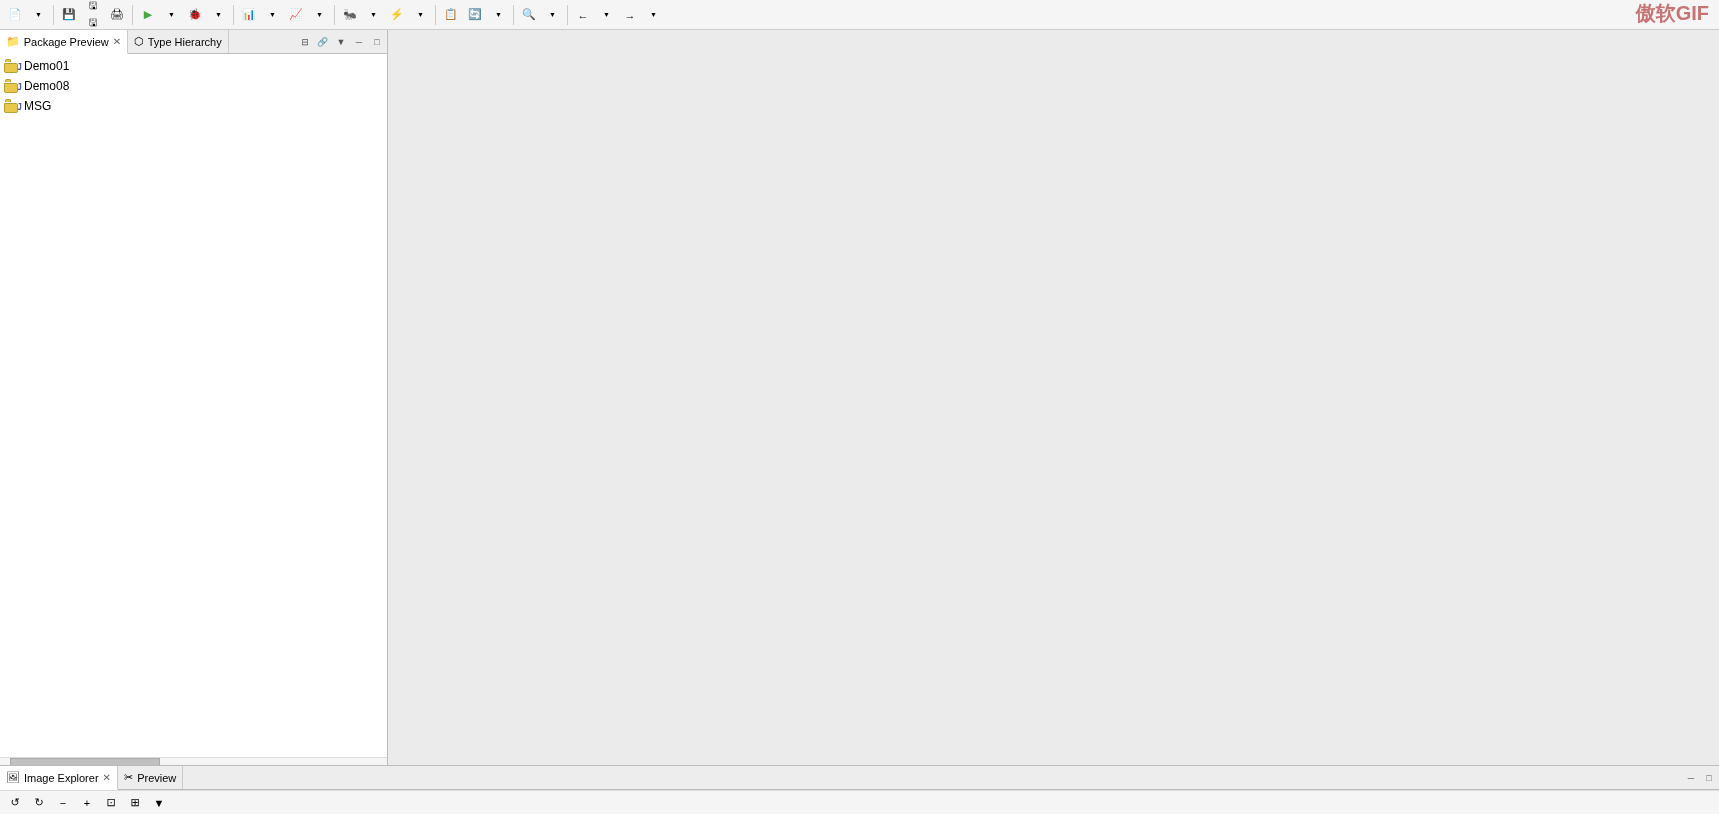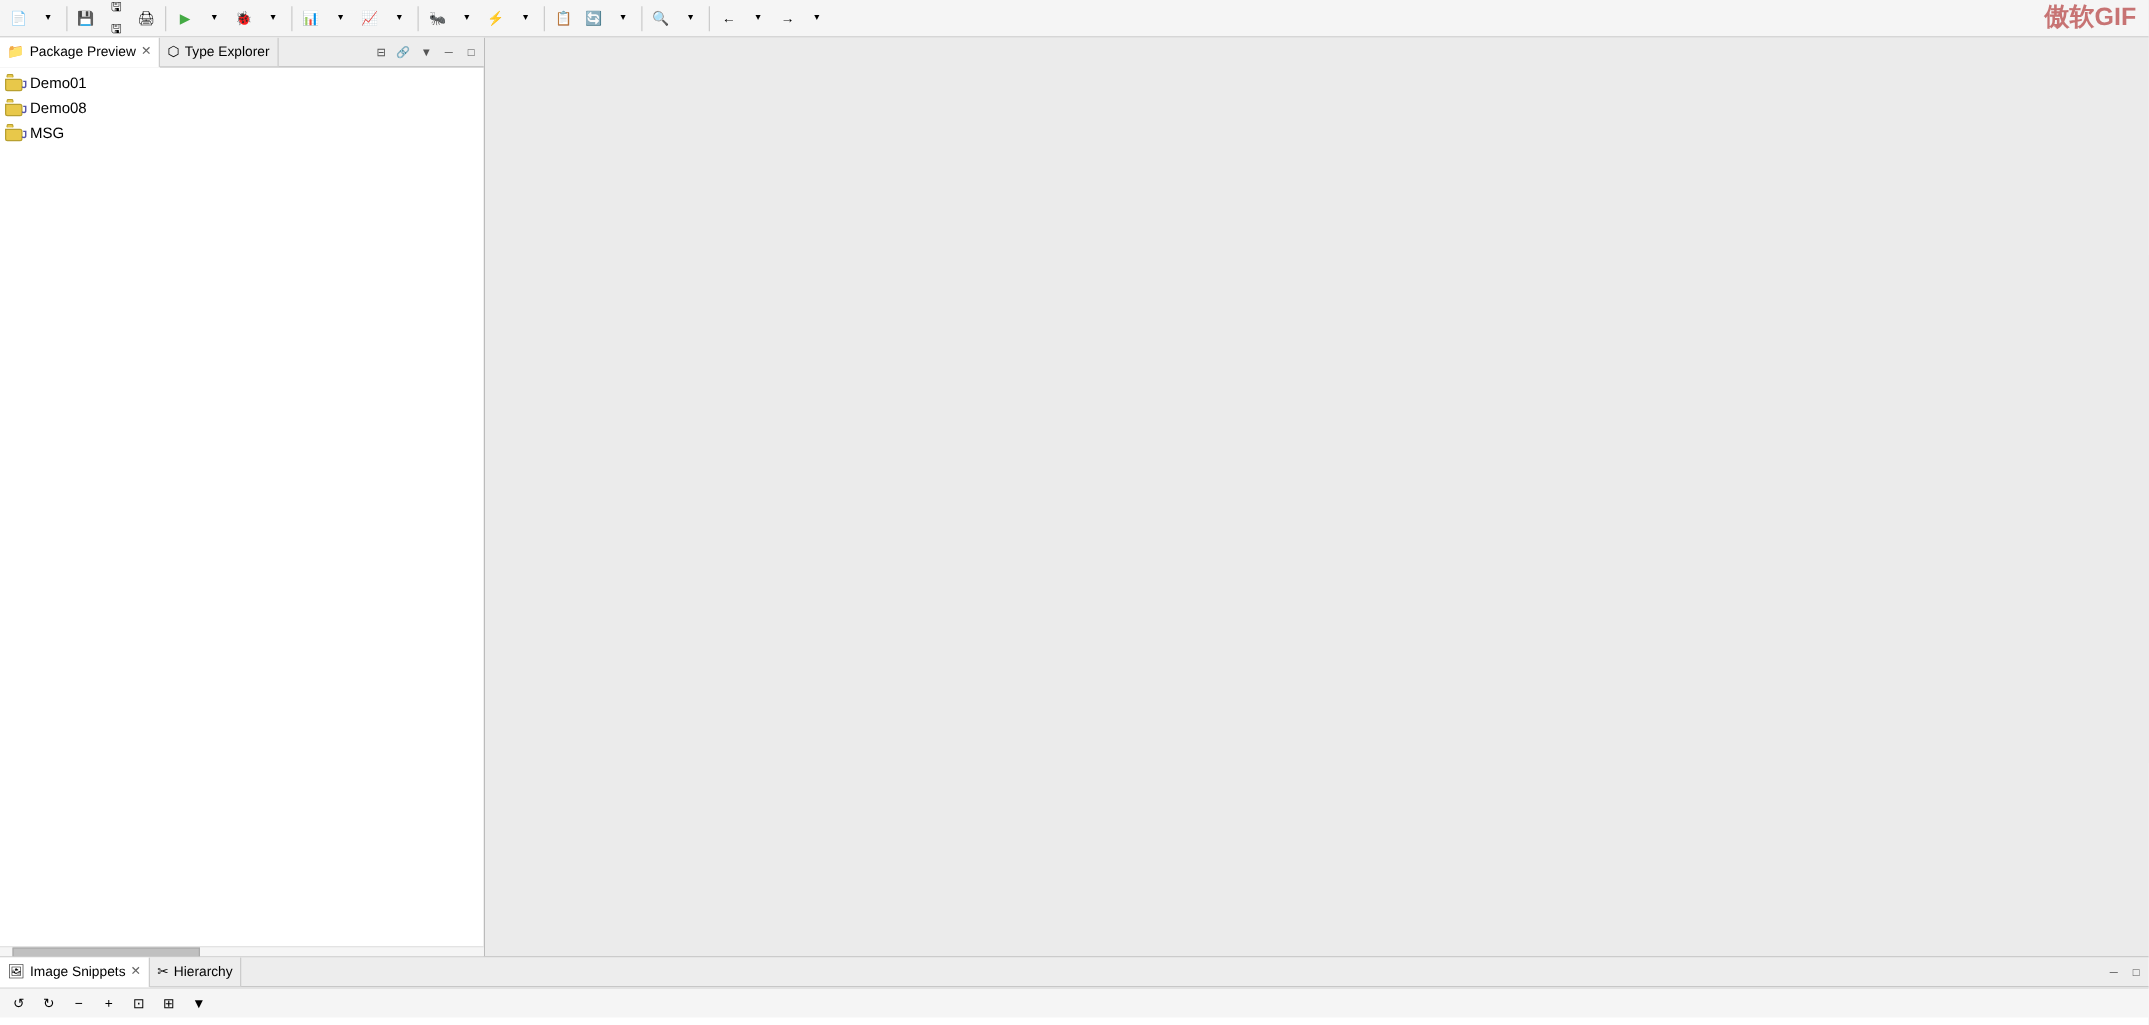--- a/index.html
+++ b/index.html
@@ -416,21 +416,21 @@
     <div id="left-panel">
 
       <div class="tab-bar">
         <div class="tab active">
           <span class="tab-icon">📁</span>
           <span>Package Preview</span>
           <span class="tab-close">✕</span>
         </div>
         <div class="tab">
           <span class="tab-icon">⬡</span>
-          <span>Type Explorer</span>
+          <span>Type Hierarchy</span>
         </div>
         <div class="tab-controls">
           <button class="tab-ctrl-btn" title="Collapse All">⊟</button>
           <button class="tab-ctrl-btn" title="Link with Editor">🔗</button>
           <button class="tab-ctrl-btn" title="View Menu">▼</button>
           <button class="tab-ctrl-btn" title="Minimize">─</button>
           <button class="tab-ctrl-btn" title="Maximize">□</button>
         </div>
       </div>
 
@@ -478,26 +478,26 @@
     <div id="editor-area">
     </div>
 
   </div>
 
   <div id="bottom-section">
 
     <div class="bottom-tab-bar">
       <div class="bottom-tab active">
         <span class="tab-icon">🖼</span>
-        <span>Image Snippets</span>
+        <span>Image Explorer</span>
         <span class="tab-close">✕</span>
       </div>
       <div class="bottom-tab">
         <span class="tab-icon">✂</span>
-        <span>Hierarchy</span>
+        <span>Preview</span>
       </div>
       <div class="bottom-tab-controls">
         <button class="tab-ctrl-btn" title="Minimize">─</button>
         <button class="tab-ctrl-btn" title="Maximize">□</button>
       </div>
     </div>
 
     <div id="bottom-toolbar">
       <button class="toolbar-btn">
         <span class="ico">↺</span>

